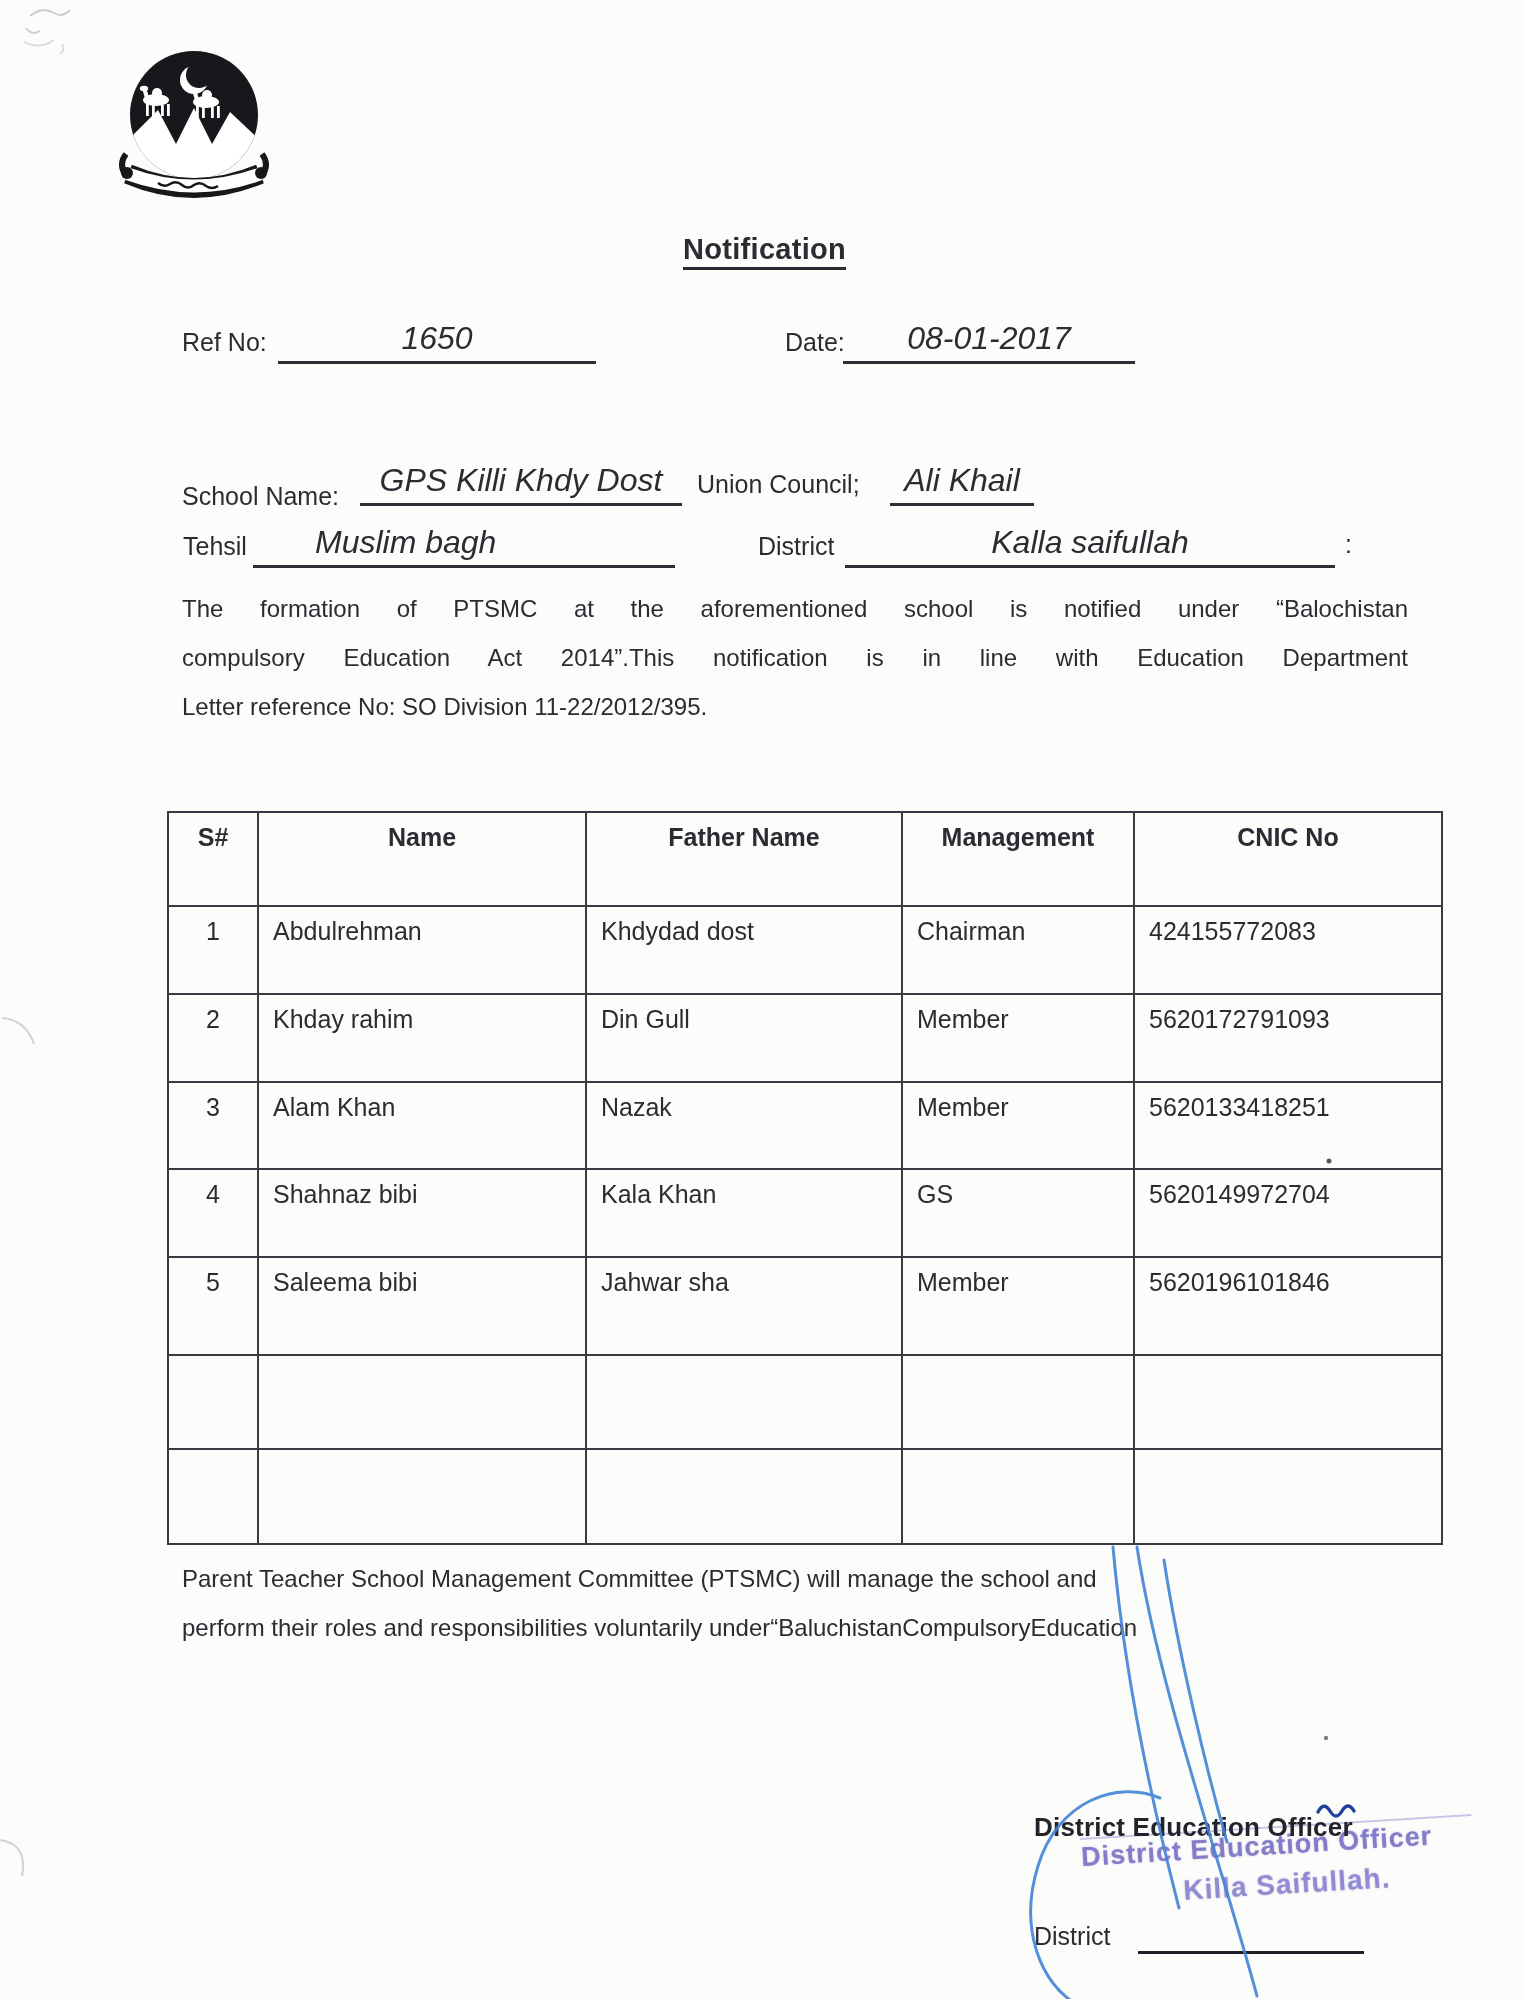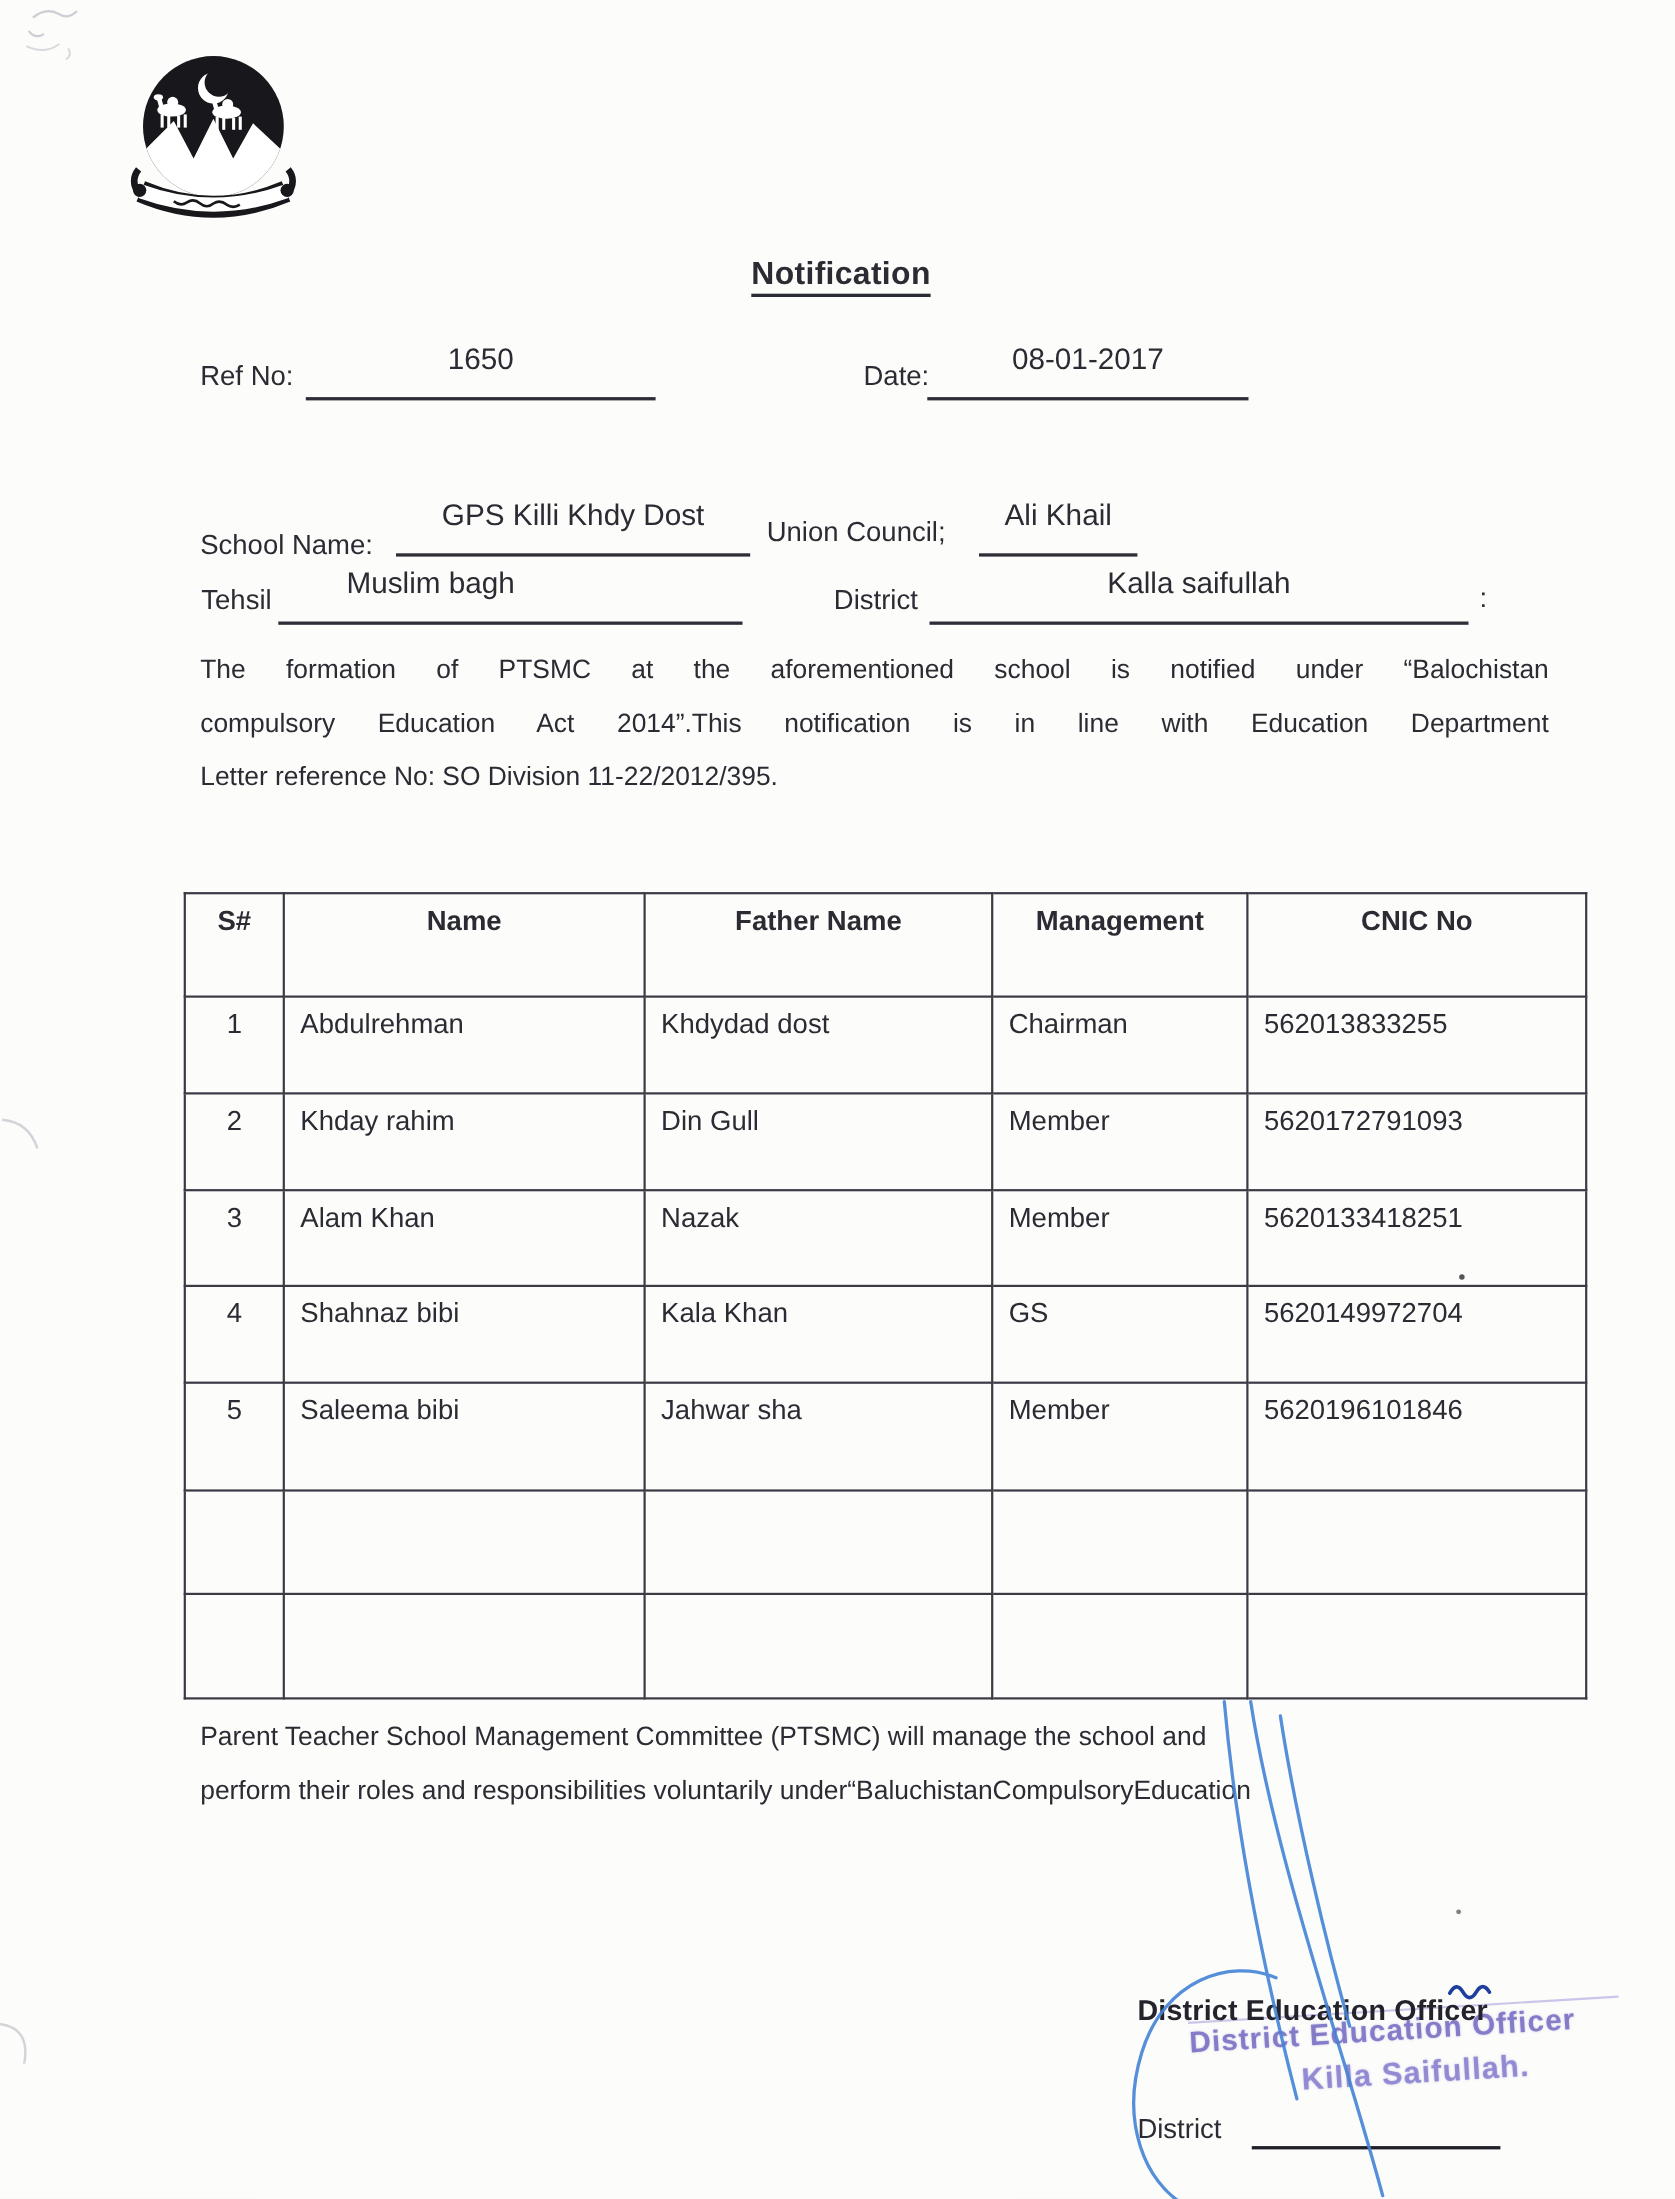--- a/index.html
+++ b/index.html
@@ -6,21 +6,21 @@
     --ink:#2b2b33; --ink2:#2e2e38; --paper:#fcfcfb; --tbl:#3a3a44;
     --sig:#4483d6; --stamp:#8a83cc;
   }
   *{margin:0;padding:0;box-sizing:border-box;}
   body{background:#d9d9d9;font-family:"Liberation Sans",sans-serif;}
   .page{position:relative;width:1523px;height:1999px;background:var(--paper);
         overflow:hidden;color:var(--ink);margin:0 auto;}
   .abs{position:absolute;}
   .lbl{font-size:25px;color:var(--ink);}
   .fill{border-bottom:3px solid var(--ink2);display:flex;align-items:flex-end;
-        justify-content:center;font-size:27px;color:var(--ink);padding-bottom:19px;height:42px;}
+        justify-content:center;font-size:32px;color:var(--ink);padding-bottom:4px;height:42px;font-style:italic;}
   .fill.left{justify-content:flex-start;}
   .title{font-size:29px;font-weight:bold;border-bottom:3px solid var(--ink);
          padding-bottom:1px;letter-spacing:.3px;}
   .para{font-size:24px;line-height:49px;color:var(--ink);}
   .intro-line{text-align:justify;text-align-last:justify;}
   .intro-line.last{text-align:left;text-align-last:left;}
   .closing-line{white-space:nowrap;}
   table.members{border-collapse:collapse;table-layout:fixed;width:1274px;}
   table.members td,table.members th{border:2px solid var(--tbl);vertical-align:top;
          font-size:25px;color:var(--ink);padding:10px 0 0 14px;text-align:left;}
@@ -118,21 +118,21 @@
       <th>Name</th>
       <th>Father Name</th>
       <th>Management</th>
       <th>CNIC No</th>
     </tr>
     <tr class="r0">
       <td class="sn">1</td>
       <td>Abdulrehman</td>
       <td>Khdydad dost</td>
       <td>Chairman</td>
-      <td>562013833255</td>
+      <td>424155772083</td>
     </tr>
     <tr class="r1">
       <td class="sn">2</td>
       <td>Khday rahim</td>
       <td>Din Gull</td>
       <td>Member</td>
       <td>5620172791093</td>
     </tr>
     <tr class="r2">
       <td class="sn">3</td>

